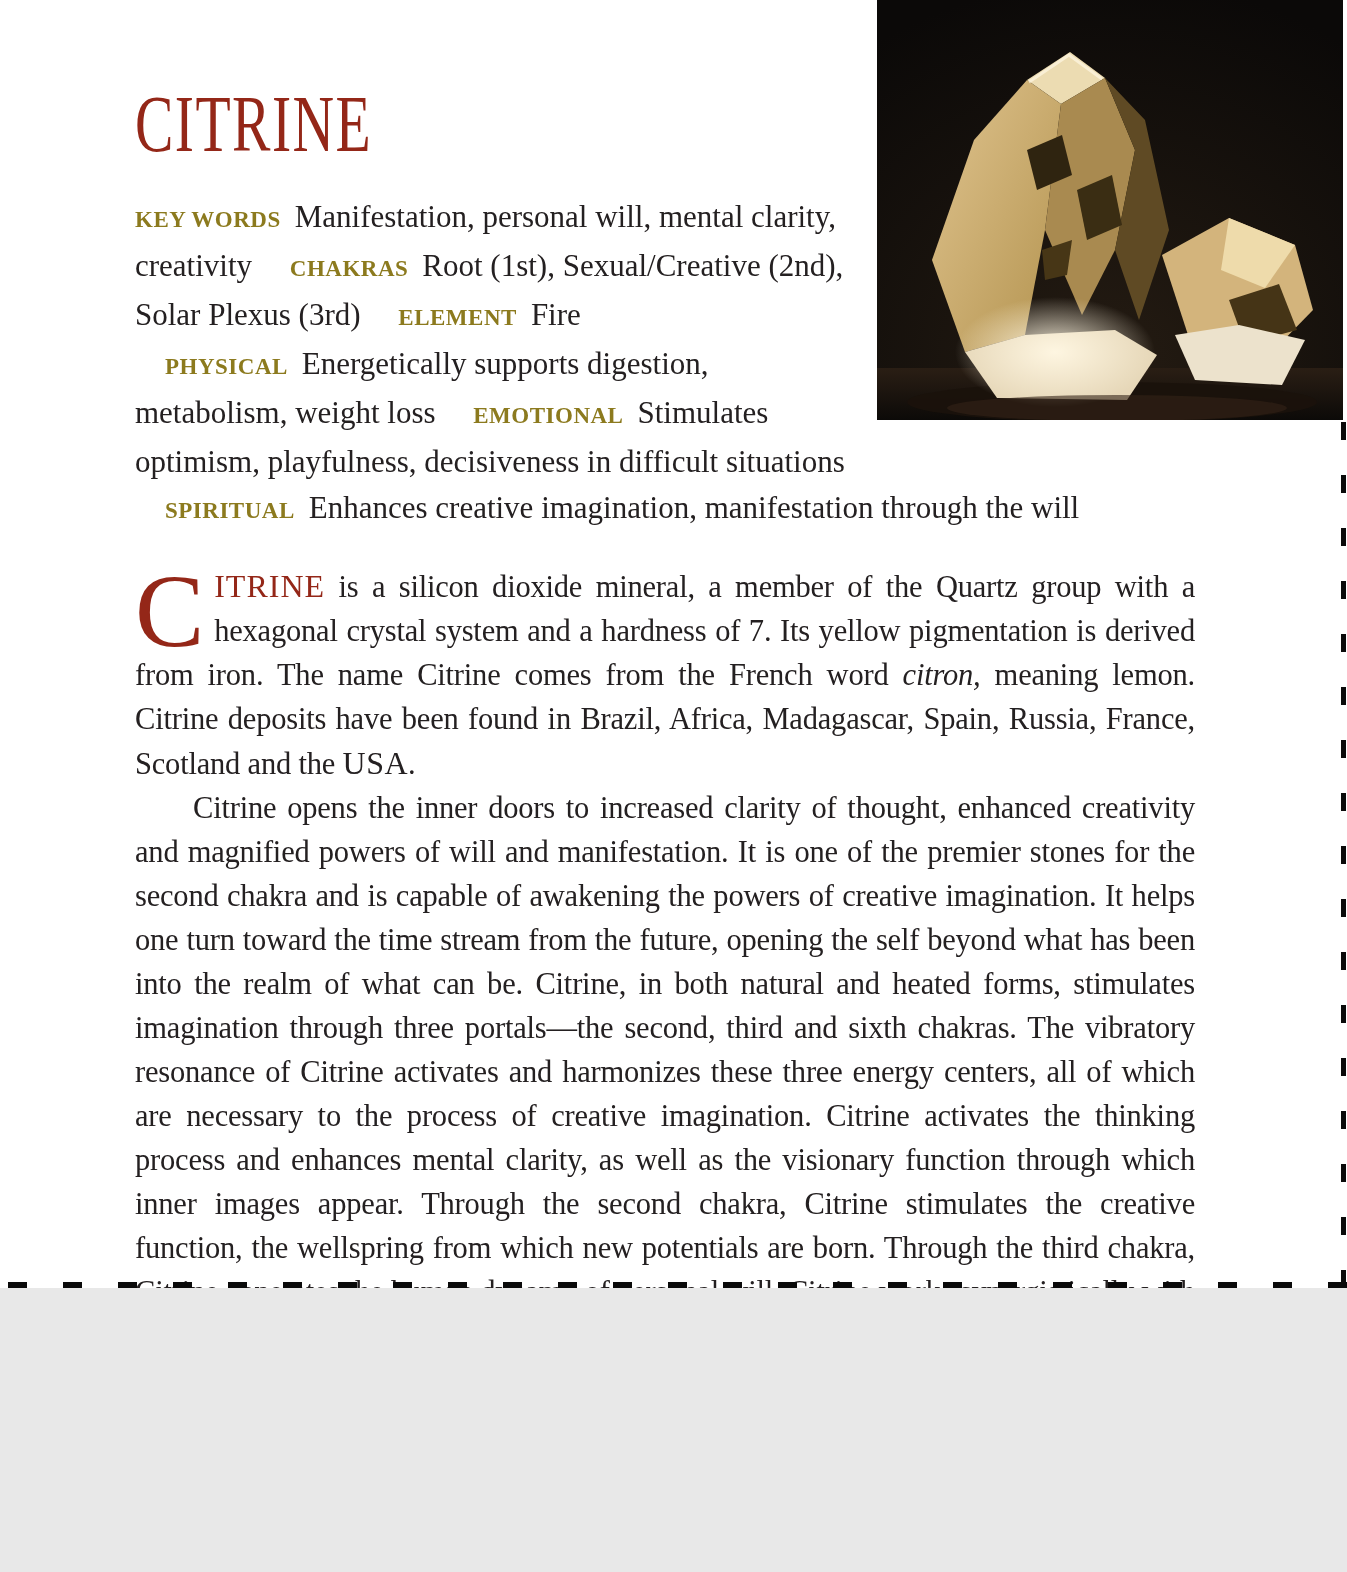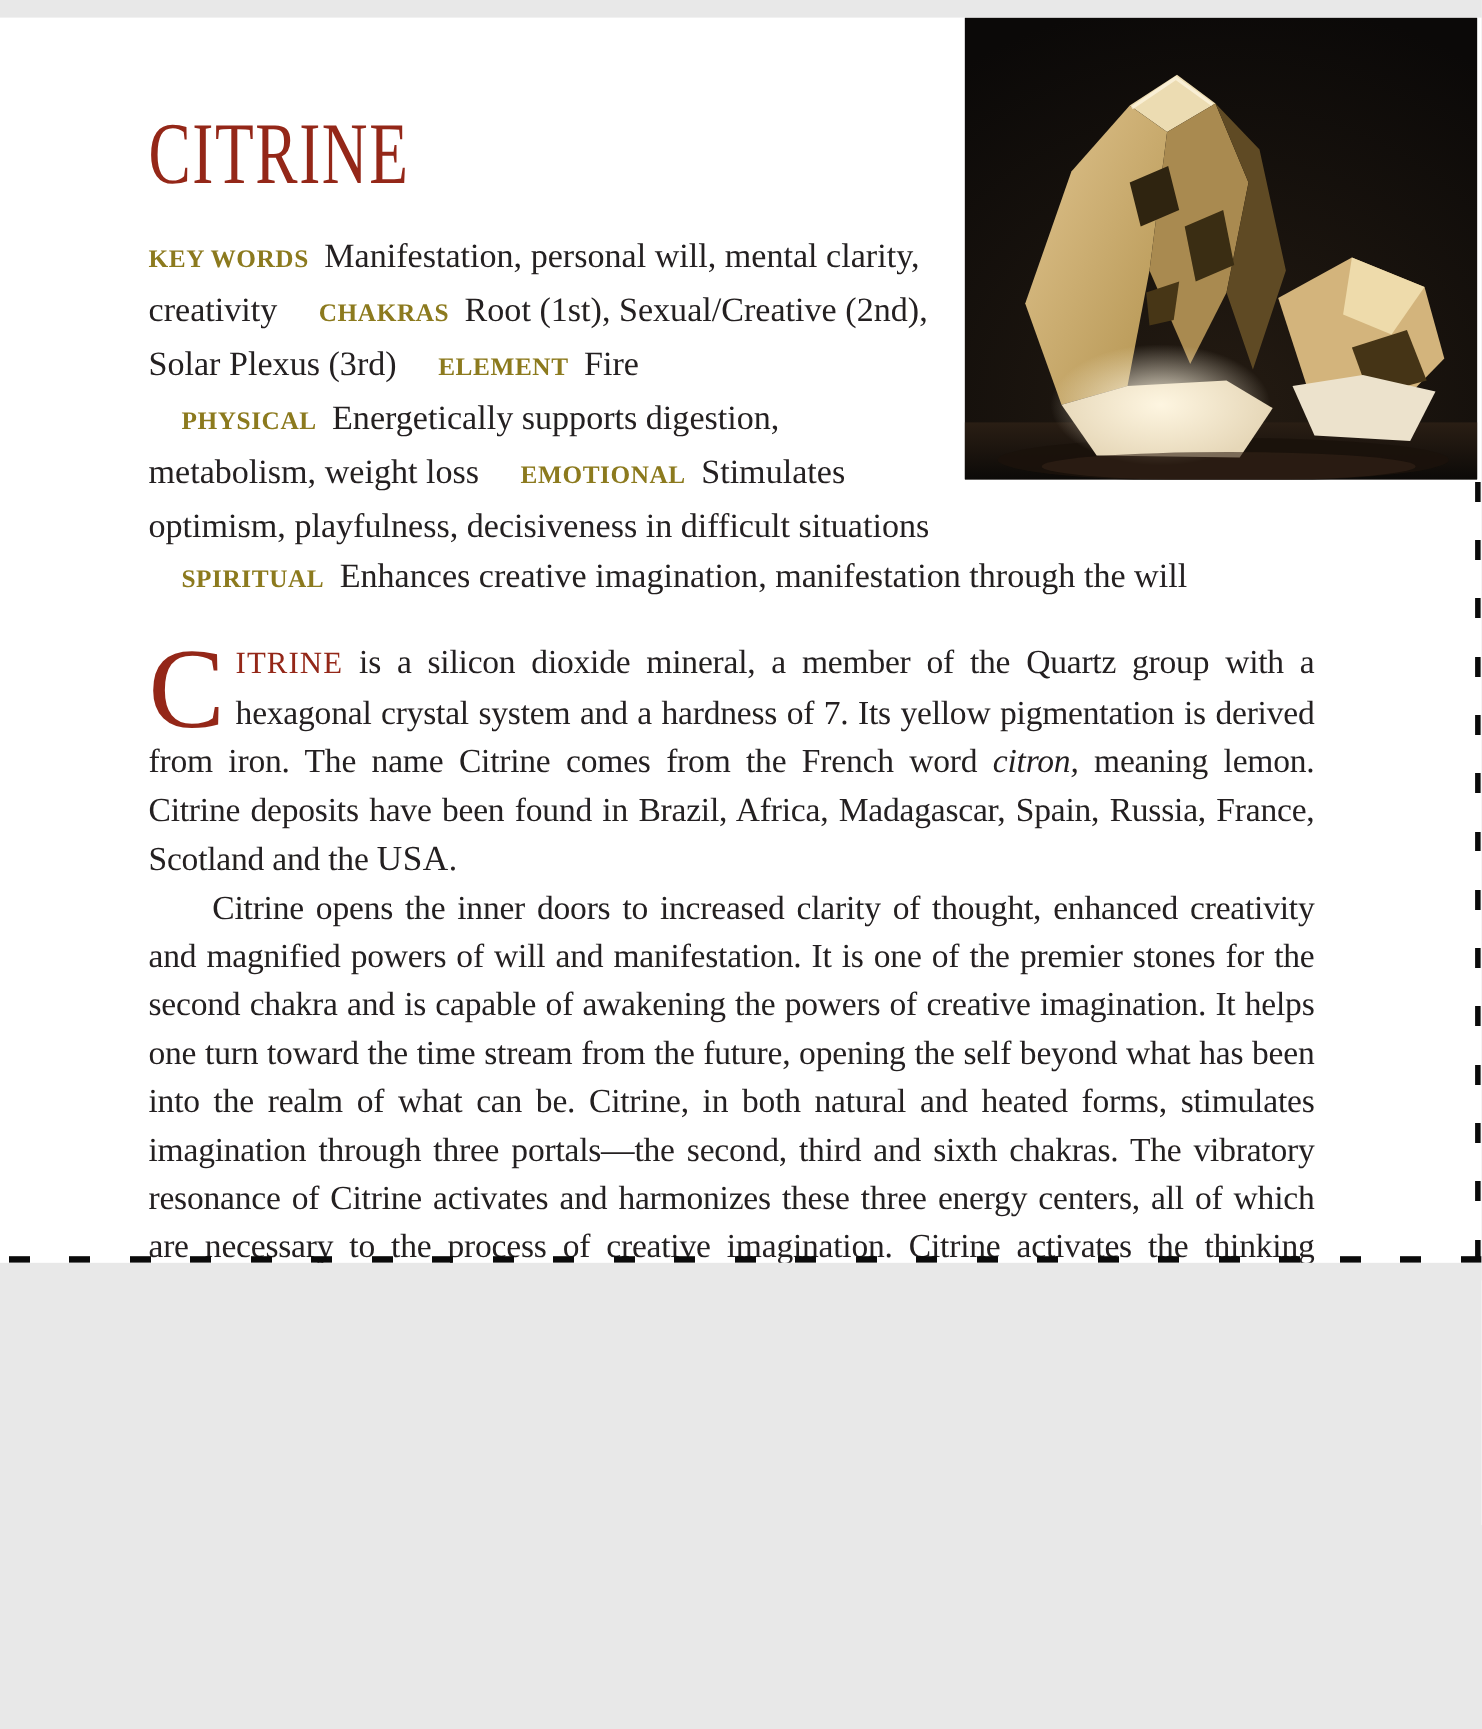--- a/index.html
+++ b/index.html
@@ -1,18 +1,18 @@
 <!DOCTYPE html>
 <html><head>
 <meta charset="utf-8">
 <style>
   html,body{margin:0;padding:0;background:#e8e8e8;}
   .page{
-    position:relative;width:1347px;height:1132px;background:#ffffff;
-    overflow:hidden;margin:16px auto;
+    position:relative;width:1347px;height:1288px;background:#ffffff;
+    overflow:hidden;margin:0 auto;
     font-family:"Liberation Serif","DejaVu Serif",serif;color:#242021;
   }
   .content{position:absolute;top:0;left:0;right:0;bottom:0;padding:0 4px 0 135px;}
   .photo-wrap{float:right;width:466px;height:420px;margin:0 0 32px 30px;}
   .photo-wrap svg{display:block;width:466px;height:420px;}
   h1.title{
     margin:84px 0 0 0;font-weight:400;font-size:80px;line-height:80px;
     color:#942718;letter-spacing:2px;transform:scaleX(0.72);transform-origin:left center;
     white-space:nowrap;
   }
@@ -22,21 +22,21 @@
     margin:0 14px 0 30px;white-space:nowrap;
   }
   .attr-label:first-child{margin-left:0;}
   .body-text{margin-top:30px;padding-right:148px;}
   .body-para{margin:0;font-size:30.5px;line-height:44px;text-align:justify;letter-spacing:-0.2px;}
   .body-para.indented{text-indent:58px;}
   .dropcap{
     float:left;font-size:104px;line-height:82px;color:#942718;
     margin:6px 10px 0 0;
   }
-  .lead-caps{color:#942718;font-size:28px;letter-spacing:1px;}
+  .lead-caps{color:#942718;font-size:32px;letter-spacing:1px;}
   .italic{font-style:italic;}
   .smallcaps{font-size:32px;letter-spacing:0.5px;}
   .page-number{
     position:absolute;top:1491px;left:0;right:0;text-align:center;
     font-size:34px;font-weight:bold;color:#8b7a5a;letter-spacing:1px;
   }
   .edge-right{
     position:absolute;top:422px;bottom:0;right:1px;width:5px;
     background:repeating-linear-gradient(to bottom,#0a0a0a 0 18px,transparent 18px 53px);
   }

